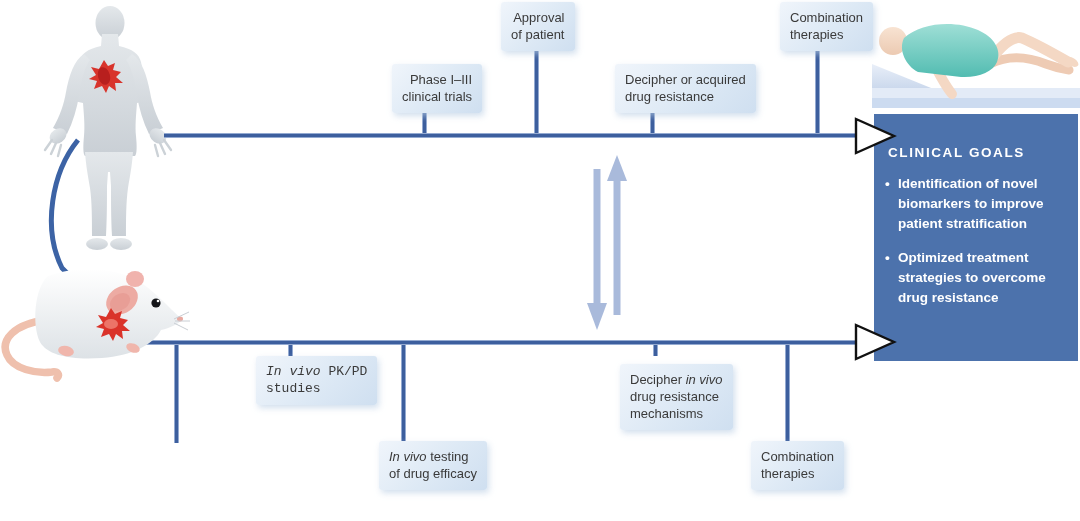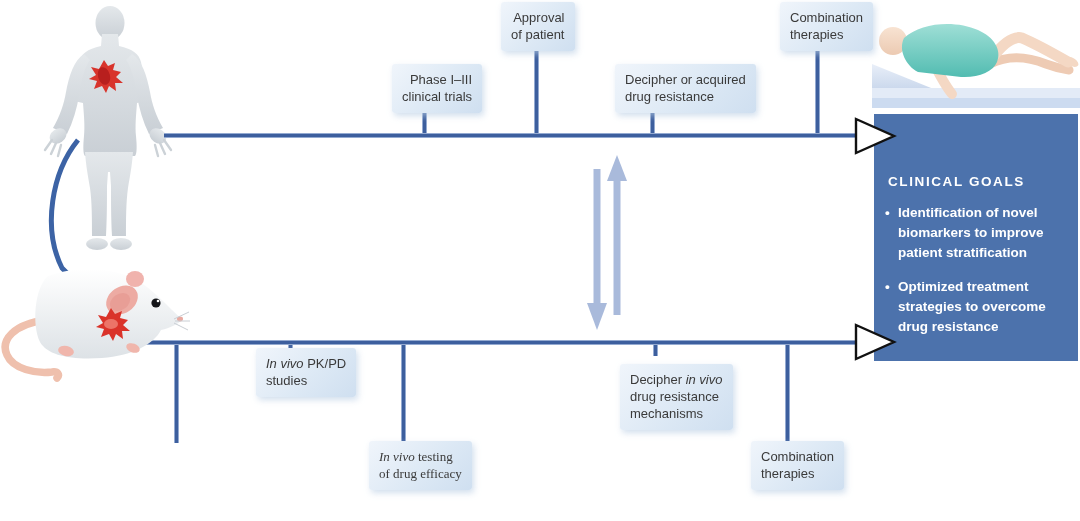--- a/index.html
+++ b/index.html
@@ -25,21 +25,21 @@
     box-shadow:2px 3px 6px rgba(188,207,229,0.65);
     padding:7px 10px 8px 10px;
     font-size:13px;line-height:17px;color:#3a3a3a;
     white-space:nowrap;
   }
   .label i{font-style:italic;}
   
   .goals{
     position:absolute;left:874px;top:114px;width:204px;height:247px;
     background:#4c72ac;color:#ffffff;box-sizing:border-box;
-    padding:60px 8px 0 9px;
+    padding:31px 8px 0 9px;
   }
   .goals-title{
     font-size:13.5px;font-weight:bold;letter-spacing:1.6px;
     margin:0 0 14px 5px;
   }
   .goal-item{
     position:relative;padding-left:15px;
     font-size:13.5px;font-weight:bold;line-height:20px;
     margin-bottom:14px;max-width:176px;
   }
@@ -180,25 +180,25 @@
   </div>
   <div class="label" style="left:615px;top:64px;">
     <div>Decipher or acquired</div>
     <div>drug resistance</div>
   </div>
   <div class="label" style="left:780px;top:2px;">
     <div>Combination</div>
     <div>therapies</div>
   </div>
 
-  <div class="label" style="left:256px;top:348px;">
+  <div class="label" style="left:256px;top:356px;font-family:Liberation Mono, monospace;">
     <div><i>In vivo</i><span> PK/PD</span></div>
     <div>studies</div>
   </div>
-  <div class="label" style="left:369px;top:441px;font-family:Liberation Serif, serif;">
+  <div class="label" style="left:379px;top:441px;">
     <div><i>In vivo</i><span> testing</span></div>
     <div>of drug efficacy</div>
   </div>
   <div class="label" style="left:620px;top:364px;">
     <div><span>Decipher </span><i>in vivo</i></div>
     <div>drug resistance</div>
     <div>mechanisms</div>
   </div>
   <div class="label" style="left:751px;top:441px;">
     <div>Combination</div>

